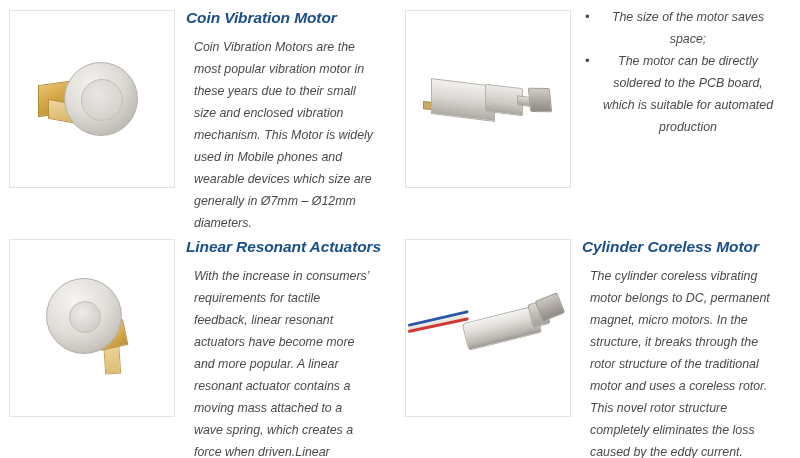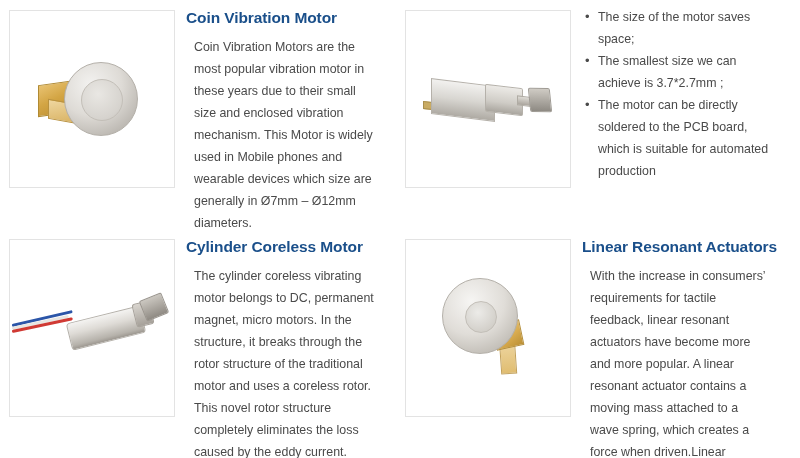--- a/index.html
+++ b/index.html
@@ -13,20 +13,21 @@
     font-family: "Liberation Sans", sans-serif;
     color: #333333;
     overflow: hidden;
   }
   .grid {
     display: grid;
     grid-template-columns: 396px 396px;
     grid-template-rows: 229px 229px;
     width: 800px;
     height: 458px;
+    font-style: italic;
   }
   .cell {
     display: flex;
     flex-direction: row;
     align-items: flex-start;
     padding: 6px 4px 0 4px;
     box-sizing: border-box;
     overflow: hidden;
   }
   .thumb-wrap {
@@ -75,20 +76,21 @@
     padding: 0;
     list-style: none;
   }
   ul.bullets li {
     font-size: 12.4px;
     line-height: 22px;
     color: #4a4a4a;
     position: relative;
     padding-left: 16px;
     margin: 0;
+    text-align: center;
   }
   ul.bullets li::before {
     content: "•";
     position: absolute;
     left: 3px;
     top: 0;
     color: #4a4a4a;
     font-size: 13px;
   }
 
@@ -269,23 +271,38 @@
           <div class="smd-main"></div>
           <div class="smd-main2"></div>
           <div class="smd-shaft"></div>
           <div class="smd-weight"></div>
         </div>
       </div>
     </div>
     <div class="text-col">
       <ul class="bullets">
         <li>The size of the motor saves space;</li>
-        <li>The smallest size we can achieve is 3.7*2.7mm ;</li>
         <li>The motor can be directly soldered to the PCB board, which is suitable for automated production</li>
       </ul>
+    </div>
+  </div>
+
+  <div class="cell">
+    <div class="thumb-wrap">
+      <div class="thumb">
+        <div class="lra-ill">
+          <div class="lra-tail"></div>
+          <div class="lra-flex"></div>
+          <div class="lra-body"></div>
+        </div>
+      </div>
+    </div>
+    <div class="text-col">
+      <div class="title">Linear Resonant Actuators</div>
+      <p class="para">With the increase in consumers’ requirements for tactile feedback, linear resonant actuators have become more and more popular. A linear resonant actuator contains a moving mass attached to a wave spring, which creates a force when driven.Linear vibration motor has faster acceleration.....</p>
     </div>
   </div>
 
   <div class="cell">
     <div class="thumb-wrap">
       <div class="thumb">
         <div class="cyl-ill">
           <div class="wire wire-blue"></div>
           <div class="wire wire-white"></div>
           <div class="wire wire-red"></div>
@@ -294,29 +311,13 @@
           <div class="cyl-weight"></div>
         </div>
       </div>
     </div>
     <div class="text-col">
       <div class="title">Cylinder Coreless Motor</div>
       <p class="para">The cylinder coreless vibrating motor belongs to DC, permanent magnet, micro motors. In the structure, it breaks through the rotor structure of the traditional motor and uses a coreless rotor. This novel rotor structure completely eliminates the loss caused by the eddy current.</p>
     </div>
   </div>
 
-  <div class="cell">
-    <div class="thumb-wrap">
-      <div class="thumb">
-        <div class="lra-ill">
-          <div class="lra-tail"></div>
-          <div class="lra-flex"></div>
-          <div class="lra-body"></div>
-        </div>
-      </div>
-    </div>
-    <div class="text-col">
-      <div class="title">Linear Resonant Actuators</div>
-      <p class="para">With the increase in consumers’ requirements for tactile feedback, linear resonant actuators have become more and more popular. A linear resonant actuator contains a moving mass attached to a wave spring, which creates a force when driven.Linear vibration motor has faster acceleration.....</p>
-    </div>
-  </div>
-
 </div>
 
 </body></html>

